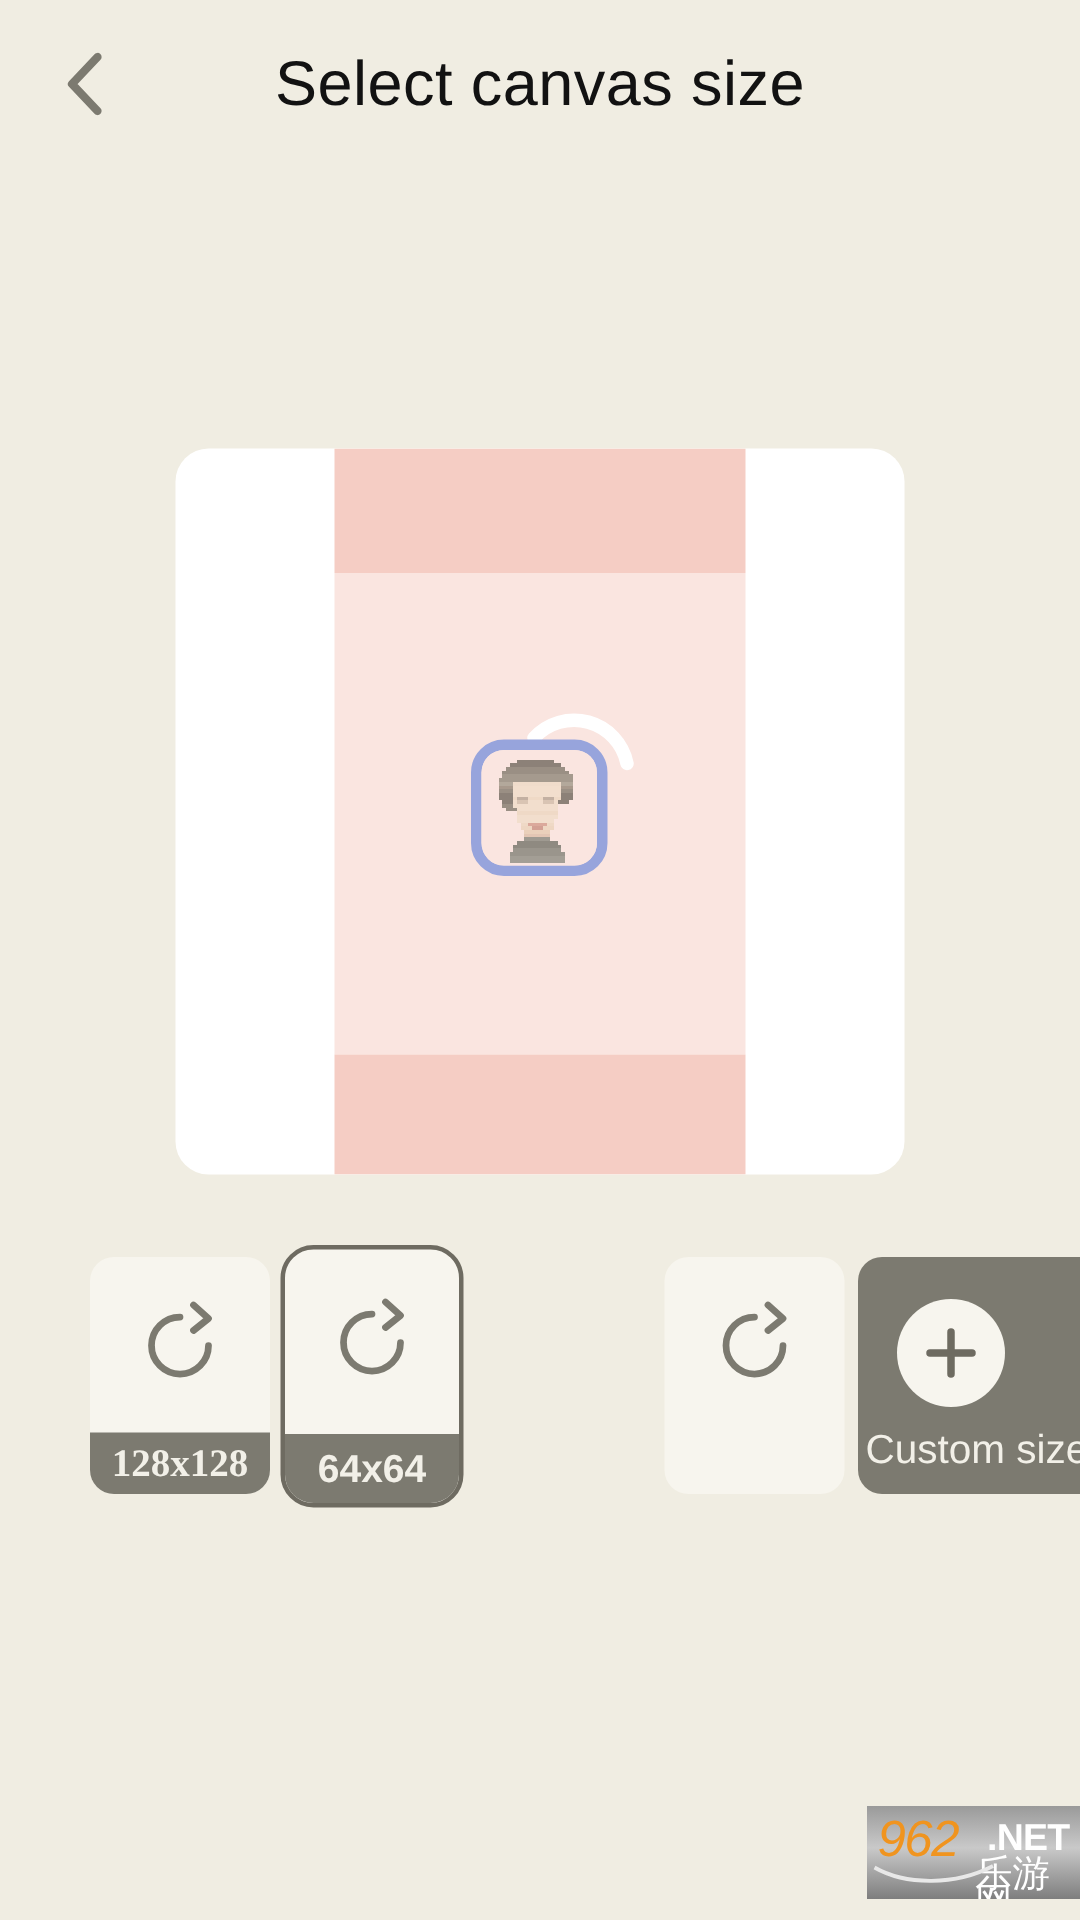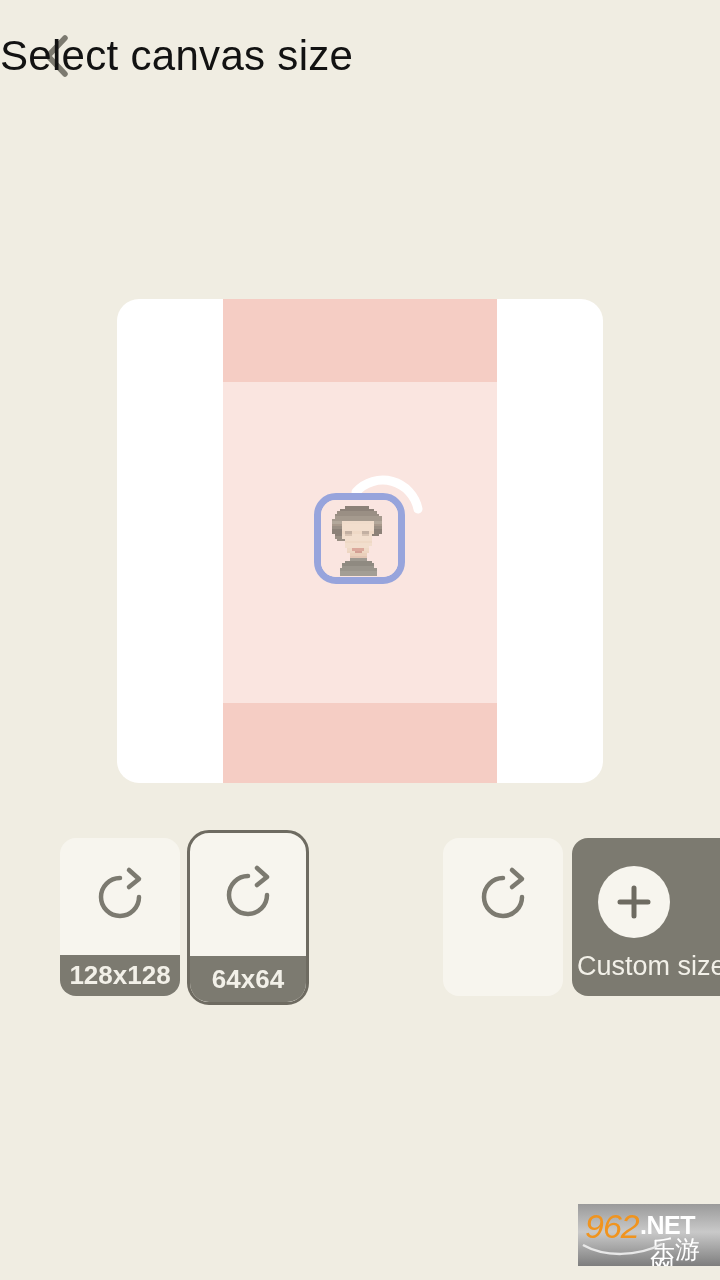--- a/index.html
+++ b/index.html
@@ -34,21 +34,21 @@
     cursor: pointer;
   }
   #back-button svg { display: block; }
   #page-title {
     position: absolute;
     left: 0;
     top: 0;
     width: 720px;
     height: 112px;
     line-height: 112px;
-    text-align: left;
+    text-align: center;
     font-size: 42px;
     color: #121212;
     font-weight: 400;
     letter-spacing: 0.3px;
   }
 
   
   #canvas-preview {
     position: absolute;
     left: 117px;
@@ -215,21 +215,21 @@
     top: 5px;
     font-size: 34px;
     font-weight: 400;
     font-style: italic;
     color: #F0941F;
     letter-spacing: -1px;
     line-height: 34px;
   }
   #watermark-net {
     position: absolute;
-    left: 62px;
+    left: 80px;
     top: 9px;
     font-size: 25px;
     font-weight: 700;
     color: #FFFFFF;
     line-height: 25px;
     letter-spacing: -0.5px;
   }
   #watermark-cn {
     position: absolute;
     left: 72px;
@@ -323,21 +323,21 @@
       <rect x="9" y="26" width="13" height="1" fill="#8F8A81"></rect>
       <rect x="9" y="27" width="13" height="1" fill="#9A958C"></rect>
       <rect x="8" y="28" width="15" height="1" fill="#9A958C"></rect>
       <rect x="8" y="29" width="15" height="2" fill="#A39E95"></rect>
     </svg>
   </div>
 </div>
 
 <div id="size-options">
 
-  <div class="size-card" style="left:60px;">
+  <div class="size-card" style="left:60px;font-family:Liberation Serif, serif;">
     <div class="card-icon-area">
       <svg width="64" height="64" viewBox="0 0 64 64" fill="none">
         <path d="M32 13 A 19 19 0 1 0 51 32" stroke="#7C7A70" stroke-width="4.5" stroke-linecap="round" fill="none"></path>
         <path d="M41 5 L51 14 L41 22" stroke="#7C7A70" stroke-width="4.5" stroke-linecap="round" stroke-linejoin="round" fill="none"></path>
       </svg>
     </div>
     <div class="card-label">128x128</div>
   </div>
 
   <div class="size-card selected" style="left:187px;">

